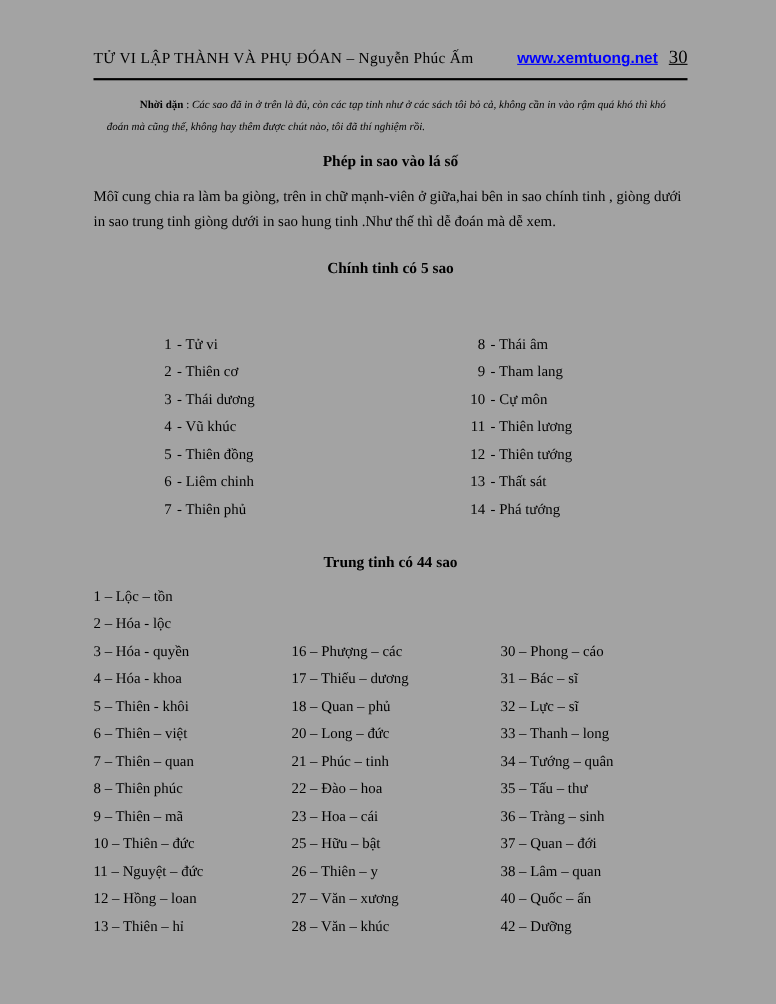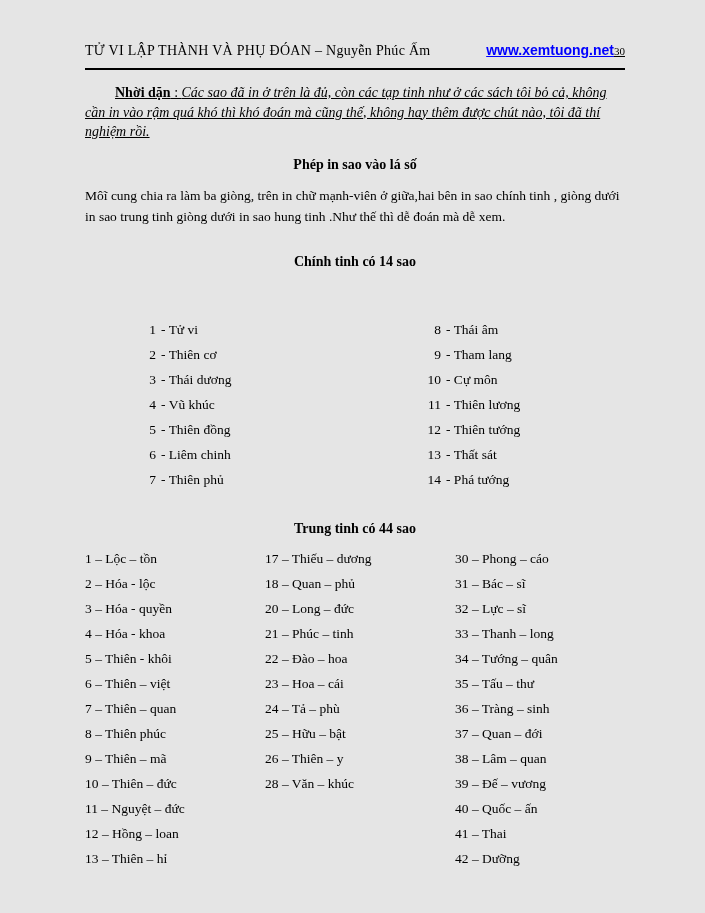--- a/index.html
+++ b/index.html
@@ -2,51 +2,50 @@
 <html><head>
 <meta charset="utf-8">
 <style>
   html, body { margin: 0; padding: 0; background: #ffffff; }
   .page {
     position: relative;
     width: 705px;
     height: 913px;
     box-sizing: border-box;
     padding: 42px 80px 0 85px;
-    background: #e5e5e5;
+    background: #a3a3a3;
     color: #000000;
     font-family: "Liberation Serif", serif;
     overflow: hidden;
   }
   
   .header {
     display: flex;
     align-items: baseline;
     font-size: 14px;
     white-space: nowrap;
   }
   .header-title { flex: 1; letter-spacing: 0.3px; }
   .header-link {
     font-family: "Liberation Sans", sans-serif;
     font-weight: bold;
     font-size: 14px;
     color: #0000ff;
     text-decoration: underline;
     cursor: pointer;
   }
-  .page-number { font-size: 11px; text-decoration: underline; }
+  .page-number { margin-left: 10px; font-size: 17px; text-decoration: underline; }
   .rule { border-top: 2px solid #000000; margin-top: 9px; }
 
   
   .intro {
-    margin: 13px 0 0 0;
-    font-size: 14px;
+    margin: 13px 0 0 12px;
+    font-size: 10px;
     line-height: 19.5px;
     text-indent: 30px;
-    text-decoration: underline;
   }
   .intro-label { font-weight: bold; font-style: normal; }
   .intro-text { font-style: italic; }
 
   
   .h-center {
     margin: 0;
     text-align: center;
     font-weight: bold;
     font-size: 14px;
@@ -63,21 +62,21 @@
 
   
   .two-col { display: flex; margin-top: 28px; font-size: 13.5px; }
   .two-col .colL { width: 340px; box-sizing: border-box; padding-left: 55px; }
   .two-col .colR { flex: 1; }
   .c-item { height: 25px; display: flex; align-items: baseline; }
   .c-num { display: inline-block; width: 16px; text-align: right; }
   .c-label { margin-left: 5px; margin-top: 24px; }
 
   
-  .three-col { display: flex; margin-top: 14px; font-size: 13.5px; }
+  .three-col { display: flex; margin-top: 14px; font-size: 13.5px; align-items: flex-end; }
   .three-col .col1 { width: 180px; }
   .three-col .col2 { width: 190px; }
   .three-col .col3 { flex: 1; }
   .t-item { height: 25px; }
 </style>
 </head>
 <body>
 
 <div class="page">
 
@@ -88,21 +87,21 @@
   </div>
 
   <div class="rule"></div>
 
   <p class="intro"><span class="intro-label">Nhời dặn</span><span class="intro-sep"> : </span><span class="intro-text">Các sao đã in ở trên là đủ, còn các tạp tinh như ở các sách tôi bỏ cả, không cần in vào rậm quá khó thì khó đoán mà cũng thế, không hay thêm được chút nào, tôi đã thí nghiệm rồi.</span></p>
 
   <h2 class="h-center h-method">Phép in sao vào lá số</h2>
 
   <p class="method-text">Môĩ cung chia ra làm ba giòng, trên in chữ mạnh-viên ở giữa,hai bên in sao chính tinh , giòng dưới in sao trung tinh giòng dưới in sao hung tinh .Như thế thì dễ đoán mà dễ xem.</p>
 
-  <h2 class="h-center h-chinh">Chính tinh có 14 sao</h2>
+  <h2 class="h-center h-chinh">Chính tinh có 5 sao</h2>
 
   <div class="two-col">
     <div class="colL">
 
         <div class="c-item">
           <span class="c-num">1</span>
           <span class="c-label">- Tử vi</span>
         </div>
 
         <div class="c-item">
@@ -200,40 +199,41 @@
         <div class="t-item">10 – Thiên – đức</div>
 
         <div class="t-item">11 – Nguyệt – đức</div>
 
         <div class="t-item">12 – Hồng – loan</div>
 
         <div class="t-item">13 – Thiên – hỉ</div>
       </div>
     <div class="col2">
 
+        <div class="t-item">16 – Phượng – các</div>
 
         <div class="t-item">17 – Thiếu – dương</div>
 
 
         <div class="t-item">18 – Quan – phủ</div>
 
         <div class="t-item">20 – Long – đức</div>
 
         <div class="t-item">21 – Phúc – tinh</div>
 
         <div class="t-item">22 – Đào – hoa</div>
 
         <div class="t-item">23 – Hoa – cái</div>
 
-        <div class="t-item">24 – Tả – phù</div>
 
         <div class="t-item">25 – Hữu – bật</div>
 
         <div class="t-item">26 – Thiên – y</div>
 
+        <div class="t-item">27 – Văn – xương</div>
 
         <div class="t-item">28 – Văn – khúc</div>
       </div>
     <div class="col3">
 
         <div class="t-item">30 – Phong – cáo</div>
 
         <div class="t-item">31 – Bác – sĩ</div>
 
         <div class="t-item">32 – Lực – sĩ</div>
@@ -243,23 +243,21 @@
         <div class="t-item">34 – Tướng – quân</div>
 
         <div class="t-item">35 – Tấu – thư</div>
 
         <div class="t-item">36 – Tràng – sinh</div>
 
         <div class="t-item">37 – Quan – đới</div>
 
         <div class="t-item">38 – Lâm – quan</div>
 
-        <div class="t-item">39 – Đế – vương</div>
 
         <div class="t-item">40 – Quốc – ấn</div>
 
-        <div class="t-item">41 – Thai</div>
 
         <div class="t-item">42 – Dưỡng</div>
       </div>
   </div>
 
 </div>
 
 </body></html>

